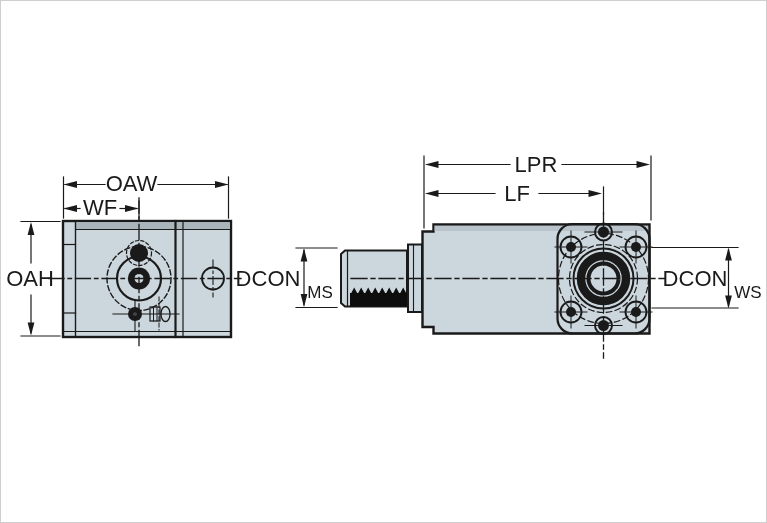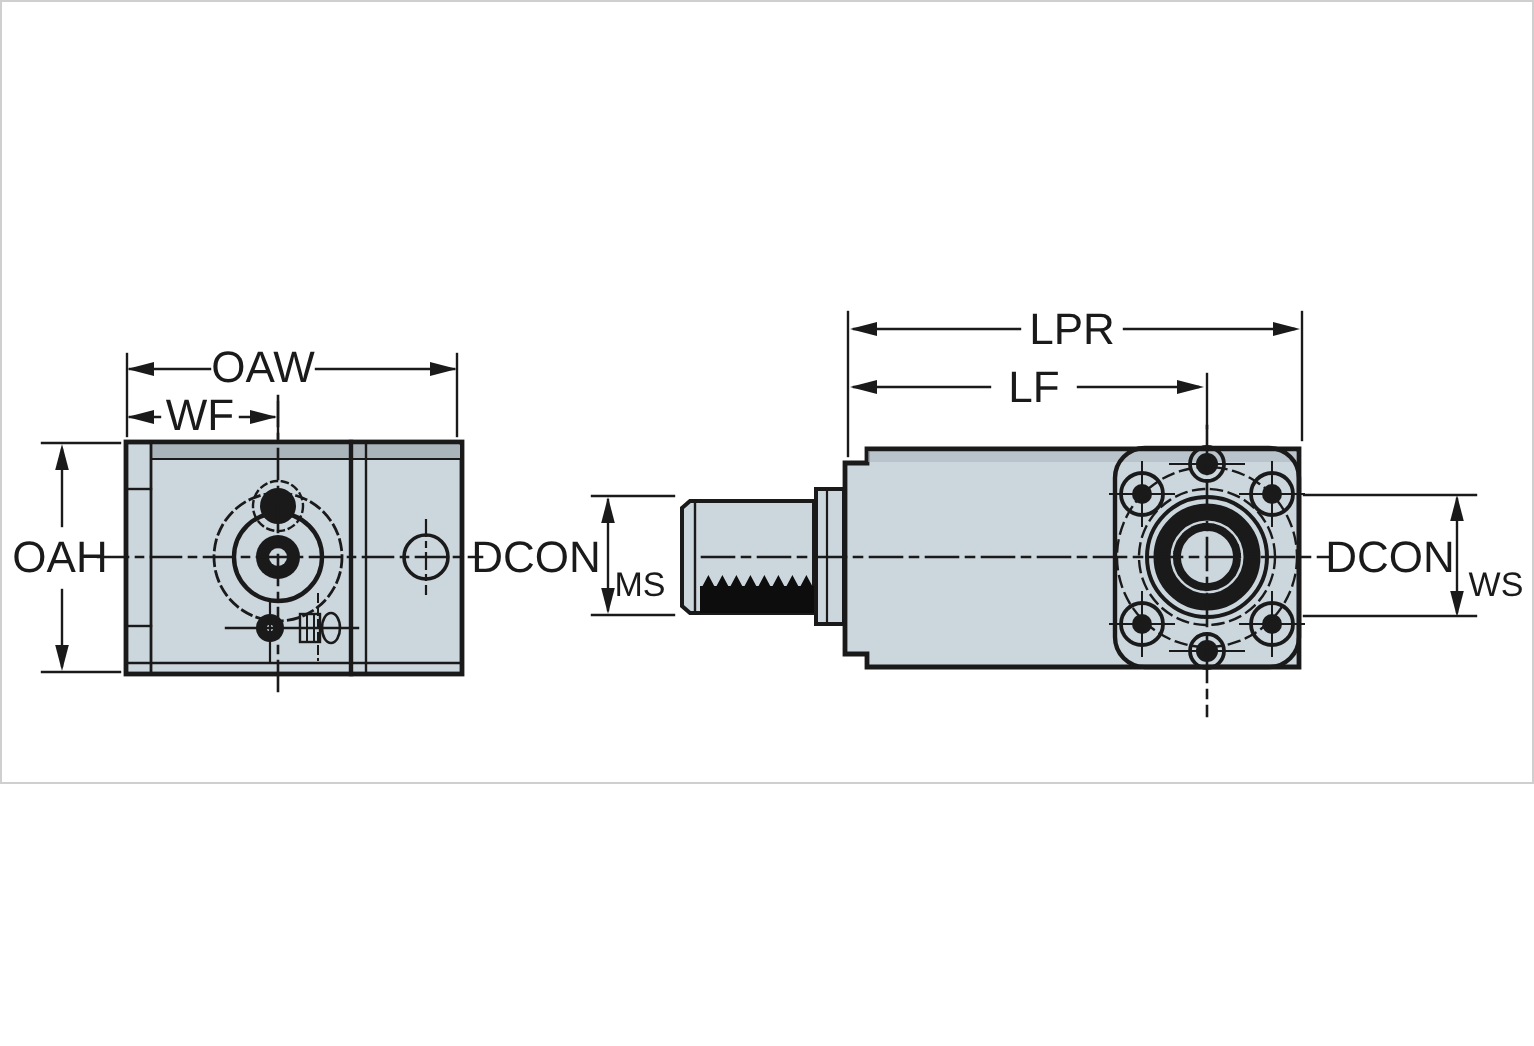--- a/index.html
+++ b/index.html
@@ -1,16 +1,16 @@
 <!DOCTYPE html>
 <html><head>
 <meta charset="utf-8">
 <style>
   html,body{margin:0;padding:0;background:#fff;}
-  .page{position:relative;width:767px;height:392px;background:#fff;box-sizing:border-box;border:1px solid #cfcfcf;overflow:hidden;}
+  .page{position:relative;width:767px;height:523px;background:#fff;box-sizing:border-box;border:1px solid #cfcfcf;overflow:hidden;}
   svg{display:block;width:765px;height:521px;}
   svg text{font-family:"Liberation Sans","DejaVu Sans",sans-serif;}
   .lbl{font-size:22px;}
   .sub{font-size:17px;}
 </style>
 </head>
 <body>
 
 <div class="page">
 <svg viewBox="0 0 765 521">

